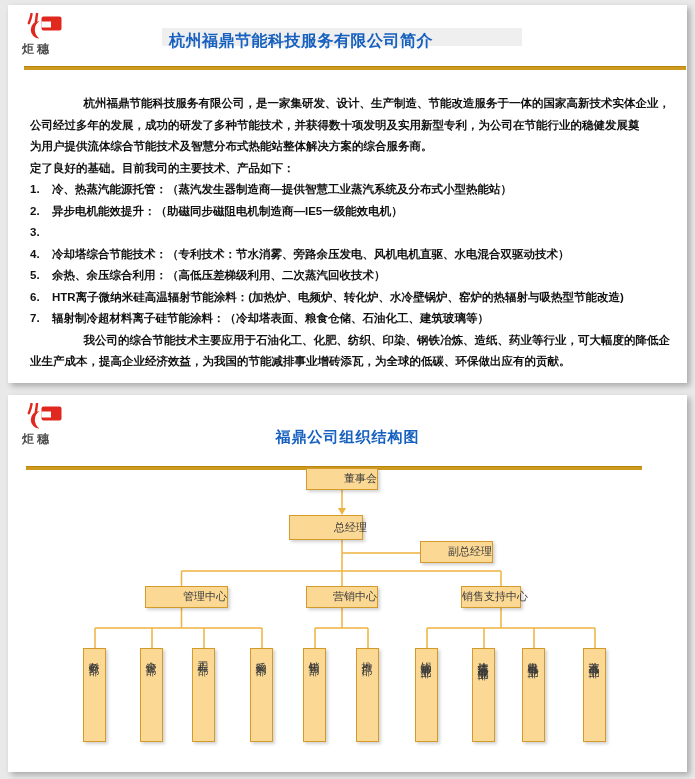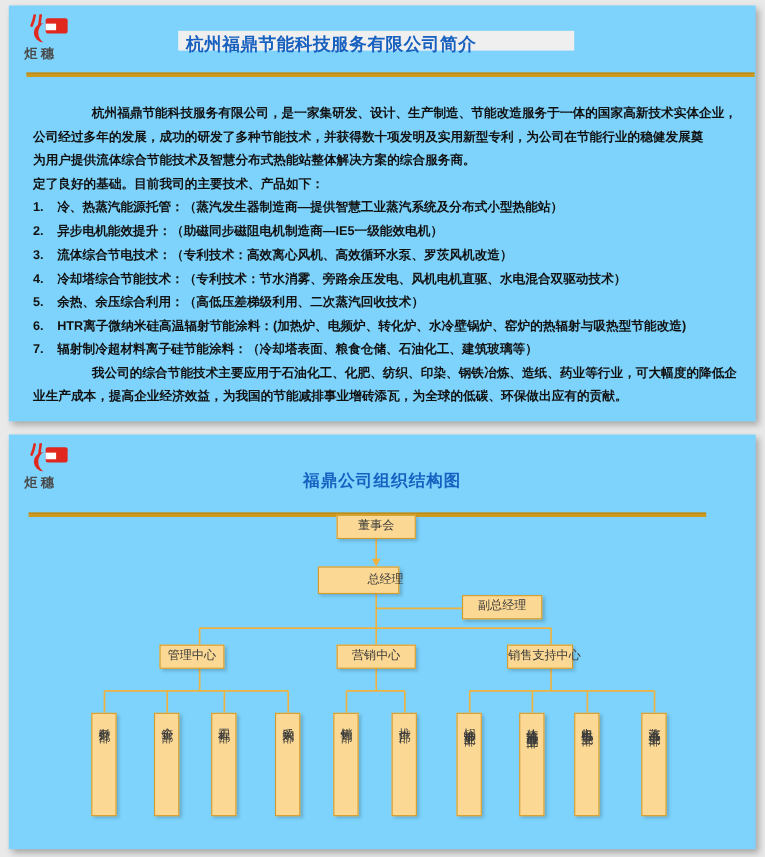--- a/index.html
+++ b/index.html
@@ -4,21 +4,21 @@
 <style>
   * { margin:0; padding:0; box-sizing:border-box; }
   html,body { width:695px; height:779px; }
   body {
     background:#e9e9e9;
     font-family:"Liberation Sans", sans-serif;
     position:relative;
     overflow:hidden;
   }
   .panel {
-    position:absolute; left:8px; width:679px; background:#7dd3fc;
+    position:absolute; left:8px; width:679px; background:#ffffff;
     box-shadow:3px 3px 6px rgba(0,0,0,0.28);
   }
   #panel1 { top:5px; height:378px; }
   #panel2 { top:395px; height:377px; }
 
   
   .logo { position:absolute; left:14px; top:8px; width:48px; }
   .logo svg { display:block; margin-left:2px; }
   .logo-text { font-size:12px; font-weight:bold; color:#4a4a4a; letter-spacing:3px; margin-top:1px; }
 
@@ -48,21 +48,21 @@
   .indent { text-indent:24px;text-align:right; }
   .li-row { display:flex; font-weight:700; white-space:nowrap; }
   .li-num { width:22px; flex:0 0 22px; }
 
   
   .org { position:absolute; inset:0; }
   .org svg.wires { position:absolute; left:0; top:0; }
   .hbox {
     position:absolute; height:22px; background:#fbd995; border:1.4px solid #d49b2b;
     box-shadow:2px 2px 3px rgba(0,0,0,0.18);
-    font-size:11px; color:#3a3a3a; text-align:center; line-height:19px; white-space:nowrap;
+    font-size:11px; color:#3a3a3a; text-align:right; line-height:19px; white-space:nowrap;
   }
   .vbox {
     position:absolute; top:253px; width:23px; height:94px; background:#fbd995;
     border:1.4px solid #d49b2b; box-shadow:2px 2px 3px rgba(0,0,0,0.18);
     writing-mode:vertical-lr; text-orientation:upright;
     font-size:11px; color:#3a3a3a; letter-spacing:1.2px; line-height:19px; padding-top:4px;
   }
 </style>
 </head>
 <body>
@@ -95,21 +95,20 @@
     <div class="li-row">
       <span class="li-num">1.</span>
       <span>冷、热蒸汽能源托管：（蒸汽发生器制造商—提供智慧工业蒸汽系统及分布式小型热能站）</span>
     </div>
     <div class="li-row">
       <span class="li-num">2.</span>
       <span>异步电机能效提升：（助磁同步磁阻电机制造商—IE5一级能效电机）</span>
     </div>
     <div class="li-row">
       <span class="li-num">3.</span>
-      <span>流体综合节电技术：（专利技术：高效离心风机、高效循环水泵、罗茨风机改造）</span>
     </div>
     <div class="li-row">
       <span class="li-num">4.</span>
       <span>冷却塔综合节能技术：（专利技术：节水消雾、旁路余压发电、风机电机直驱、水电混合双驱动技术）</span>
     </div>
     <div class="li-row">
       <span class="li-num">5.</span>
       <span>余热、余压综合利用：（高低压差梯级利用、二次蒸汽回收技术）</span>
     </div>
     <div class="li-row">
@@ -176,21 +175,21 @@
         <line x1="526" y1="233" x2="526" y2="253"></line>
         <line x1="587" y1="233" x2="587" y2="253"></line>
       </g>
       <polygon points="330,113 338,113 334,120" fill="#f0b23f"></polygon>
     </svg>
 
     <div class="hbox" style="left:298px; top:73px;  width:72px;">董事会</div>
     <div class="hbox" style="left:281px; top:120px; width:74px; height:25px; line-height:22px;padding-left:44px;">总经理</div>
     <div class="hbox" style="left:412px; top:146px; width:73px;">副总经理</div>
 
-    <div class="hbox" style="left:137px; top:191px; width:59px;">管理中心</div>
+    <div class="hbox" style="left:137px; top:191px; width:83px;">管理中心</div>
     <div class="hbox" style="left:298px; top:191px; width:72px;">营销中心</div>
     <div class="hbox" style="left:453px; top:191px; width:60px;">销售支持中心</div>
 
     <div class="vbox" style="left:75px;">财务部</div>
     <div class="vbox" style="left:132px;">企管部</div>
     <div class="vbox" style="left:184px;">工程部</div>
     <div class="vbox" style="left:242px;">采购部</div>
     <div class="vbox" style="left:295px;">销售部</div>
     <div class="vbox" style="left:348px;">推广部</div>
     <div class="vbox" style="left:407px;">锅炉事业部</div>

